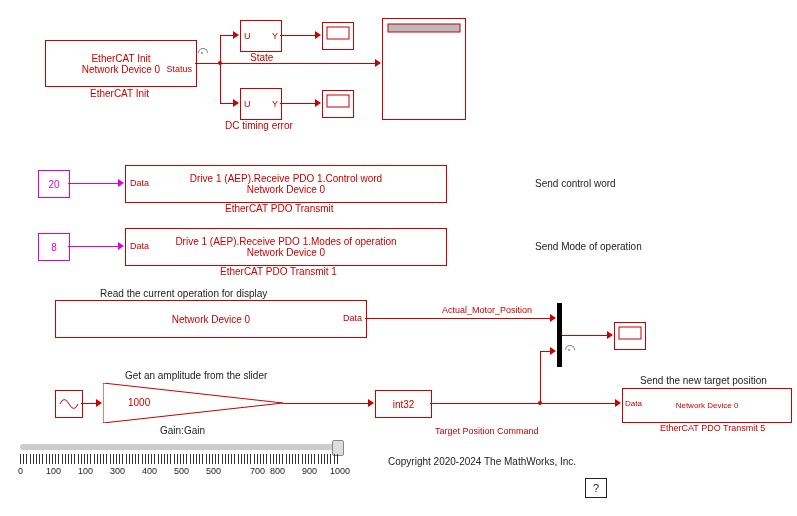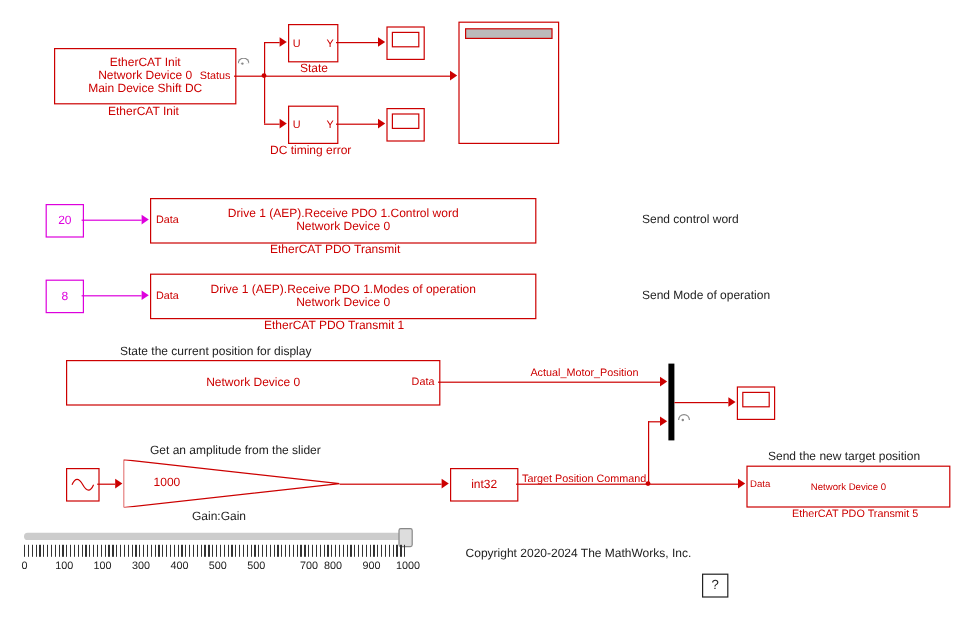--- a/index.html
+++ b/index.html
@@ -146,21 +146,20 @@
 </head>
 <body>
 
 <div class="block" style="left:45px;top:40px;width:150px;height:45px">
   <div style="position:relative;width:100%">
     <div>EtherCAT Init</div>
     <div>
       <span>Network Device 0</span>
       <span style="position:absolute;right:4px;color:#c00;font-size:9px">Status</span>
     </div>
-    <div>Main Device Shift DC</div>
   </div>
 </div>
 <div class="label-red" style="left:90px;top:88px">EtherCAT Init</div>
 <div class="wifi" style="left:198px;top:48px"></div>
 
 <div class="line-h" style="left:195px;top:63px;width:25px"></div>
 <div class="junction" style="left:220px;top:63px"></div>
 <div class="line-v" style="left:220px;top:35px;height:68px"></div>
 
 <div class="line-h" style="left:220px;top:35px;width:13px"></div>
@@ -230,21 +229,21 @@
 <div class="triangle-right triangle-right-mag" style="left:118px;top:242px"></div>
 
 <div class="block" style="left:125px;top:228px;width:320px;height:36px">
   <div class="port-label-left" style="left:4px;top:12px">Data</div>
   <div>Drive 1 (AEP).Receive PDO 1.Modes of operation</div>
   <div>Network Device 0</div>
 </div>
 <div class="label-red" style="left:220px;top:266px">EtherCAT PDO Transmit 1</div>
 <div class="label-black" style="left:535px;top:241px">Send Mode of operation</div>
 
-<div class="label-black" style="left:100px;top:288px">State the current position for display</div>
+<div class="label-black" style="left:100px;top:288px">Read the current operation for display</div>
 <div class="block" style="left:55px;top:300px;width:310px;height:36px">
   <div style="position:absolute;right:4px;top:12px;color:#c00;font-size:9px">Data</div>
   <div>Network Device 0</div>
 </div>
 <div class="line-h" style="left:365px;top:318px;width:185px"></div>
 <div class="triangle-right" style="left:550px;top:314px"></div>
 <div class="label-red" style="left:442px;top:305px;font-size:9px">Actual_Motor_Position</div>
 
 <div class="sine-block" style="left:55px;top:390px;width:26px;height:26px">
   <svg width="22" height="22">
@@ -268,21 +267,21 @@
 <div class="block" style="left:375px;top:390px;width:55px;height:26px;color:#c00">
   <span>int32</span>
 </div>
 <div class="line-h" style="left:430px;top:403px;width:110px"></div>
 <div class="junction" style="left:540px;top:403px"></div>
 <div class="line-v" style="left:540px;top:351px;height:52px"></div>
 <div class="line-h" style="left:540px;top:351px;width:10px"></div>
 <div class="triangle-right" style="left:550px;top:347px"></div>
 <div class="line-h" style="left:540px;top:403px;width:75px"></div>
 <div class="triangle-right" style="left:615px;top:399px"></div>
-<div class="label-red" style="left:435px;top:394px;font-size:9px">Target Position Command</div>
+<div class="label-red" style="left:435px;top:426px;font-size:9px">Target Position Command</div>
 
 <div class="mux-bar" style="left:557px;top:303px;width:5px;height:64px"></div>
 <div class="wifi" style="left:565px;top:345px"></div>
 <div class="line-h" style="left:562px;top:335px;width:45px"></div>
 <div class="triangle-right" style="left:607px;top:331px"></div>
 
 <div class="scope" style="left:614px;top:322px;width:30px;height:26px">
   <svg width="30" height="26">
       <rect x="4" y="4" width="22" height="12" fill="#a2c9b5" stroke="#c00"></rect>
     </svg>

